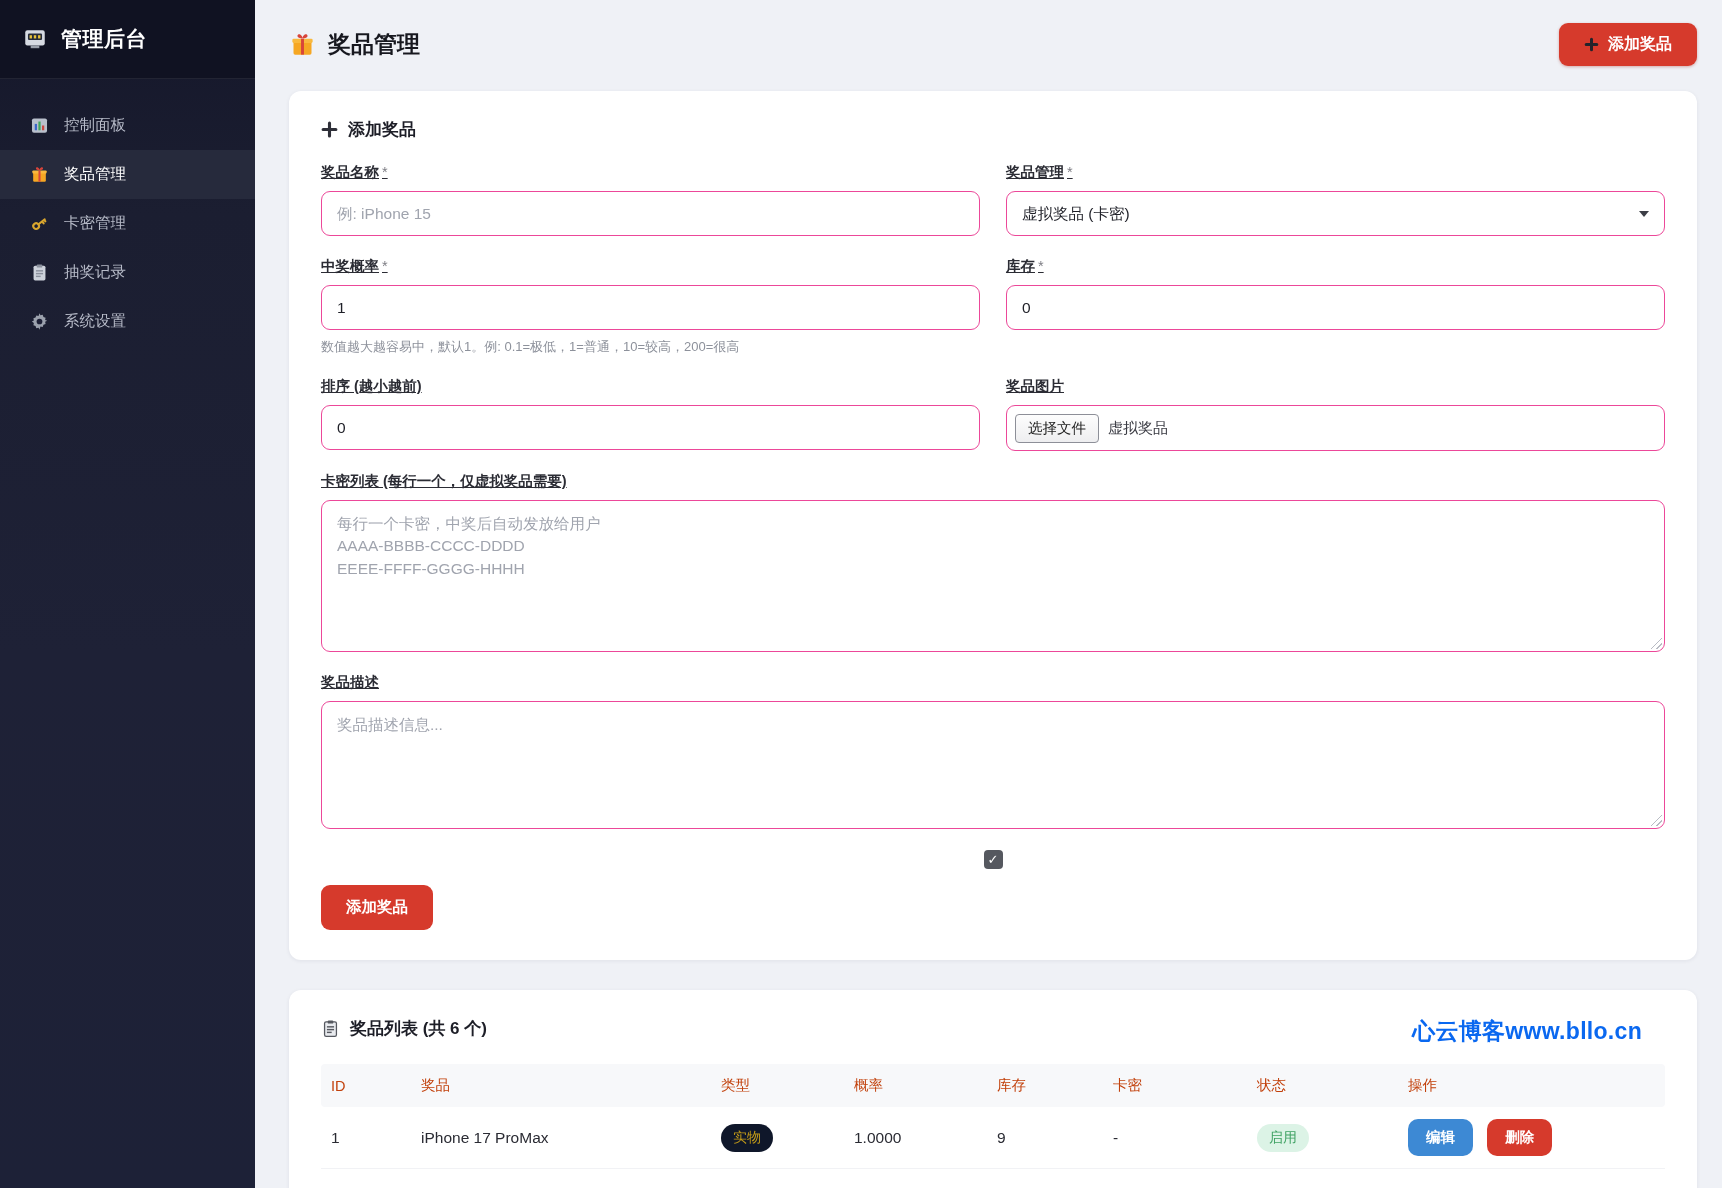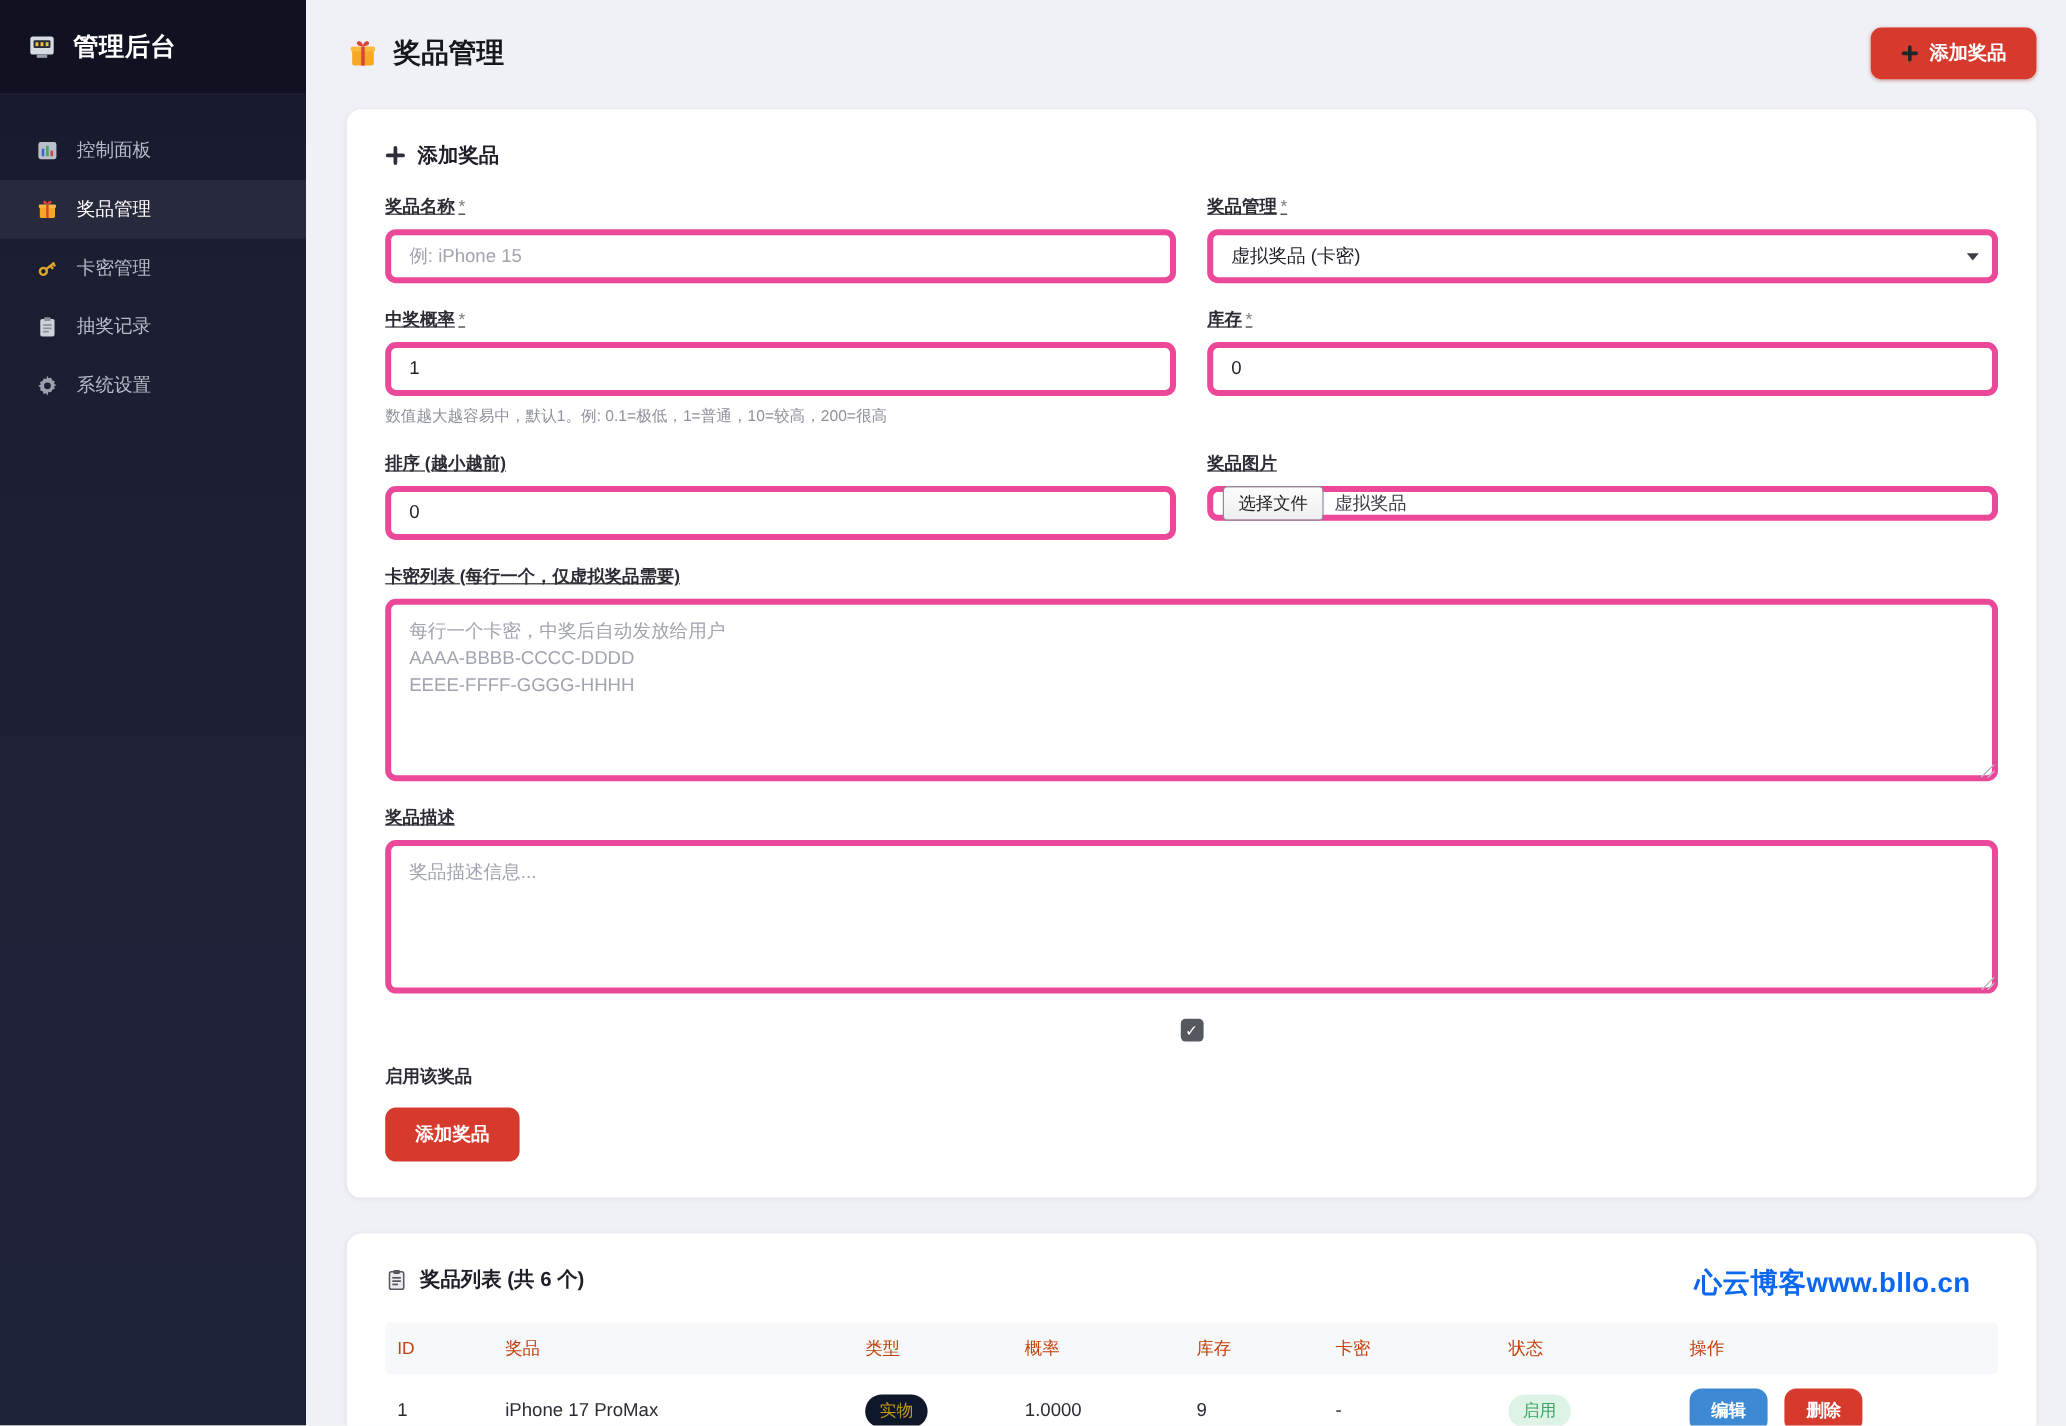--- a/index.html
+++ b/index.html
@@ -39,33 +39,33 @@
     background:#fff; border-radius:12px; margin-top:25px;
     box-shadow:0 1px 4px rgba(25,28,50,.07); padding:27px 32px 30px;
   }
   .section-title { display:flex; align-items:center; gap:10px; font-size:17px; font-weight:bold; color:#1d1e27; margin-bottom:22px; }
   
   .grid2 { display:grid; grid-template-columns:1fr 1fr; column-gap:26px; }
   .field { margin-bottom:21px; }
   .field label { display:block; font-size:14.5px; font-weight:600; color:#2b2c34; margin-bottom:9px;text-decoration:underline; }
   .req { color:#7d7d84; font-weight:normal; margin-left:3px; }
   .inp, .sel-box, .file-box, textarea.inp-ta {
-    width:100%; border:5px solid #ec4899; border-radius:9px; background:#fff;
+    width:100%; border:1px solid #ec4899; border-radius:9px; background:#fff;
     font-size:15.5px; color:#1f2028; font-family:inherit;
   }
   .inp { height:45px; padding:0 15px; }
   .inp::placeholder, textarea.inp-ta::placeholder { color:#a0a4ae; }
   .sel-wrap { position:relative; }
   .sel-box { height:45px; padding:0 34px 0 15px; appearance:none; -webkit-appearance:none; cursor:pointer; }
   .sel-arrow {
     position:absolute; right:16px; top:20px; width:0; height:0; pointer-events:none;
     border-left:5px solid transparent; border-right:5px solid transparent; border-top:6px solid #3c3e46;
   }
   .help { margin-top:8px; font-size:13px; color:#8d919b; }
-  .file-box { height:29px; display:flex; align-items:center; gap:9px; padding:0 8px; }
+  .file-box { height:46px; display:flex; align-items:center; gap:9px; padding:0 8px; }
   .file-btn {
     border:1px solid #8d8f98; background:linear-gradient(#fdfdfd,#eeeef0);
     border-radius:4px; padding:4px 12px; font-size:14.5px; color:#222; cursor:pointer; font-family:inherit;
   }
   .file-status { font-size:15px; color:#3a3b43; }
   .ta-wrap { position:relative; }
   textarea.inp-ta { padding:12px 15px; resize:none; display:block; line-height:1.45; }
   .ta-desc { height:128px; }
   .ta-keys { height:152px; }
   .ta-grip {
@@ -263,21 +263,20 @@
         <textarea class="inp-ta ta-desc" placeholder="奖品描述信息..." style=""></textarea>
         <span class="ta-grip"></span>
       </div>
     </div>
 
     <div class="check-row">
       <span class="checkbox">
           <span>✓</span>
         </span>
     </div>
-    <div class="enable-label">启用该奖品</div>
 
     <button class="btn-red submit-btn">添加奖品</button>
   </section>
 
   <section class="card list-card">
     <div class="section-title" style="margin-bottom:0;">
       <span class="icon" style="width:19px;height:19px;">
         <svg viewBox="0 0 24 24" width="19" height="19">
             <rect x="4.5" y="3.5" width="15" height="18.5" rx="2" fill="#e9ebef" stroke="#55585f" stroke-width="1.6"></rect>
             <rect x="8.5" y="1.8" width="7" height="4" rx="1.2" fill="#55585f"></rect>

